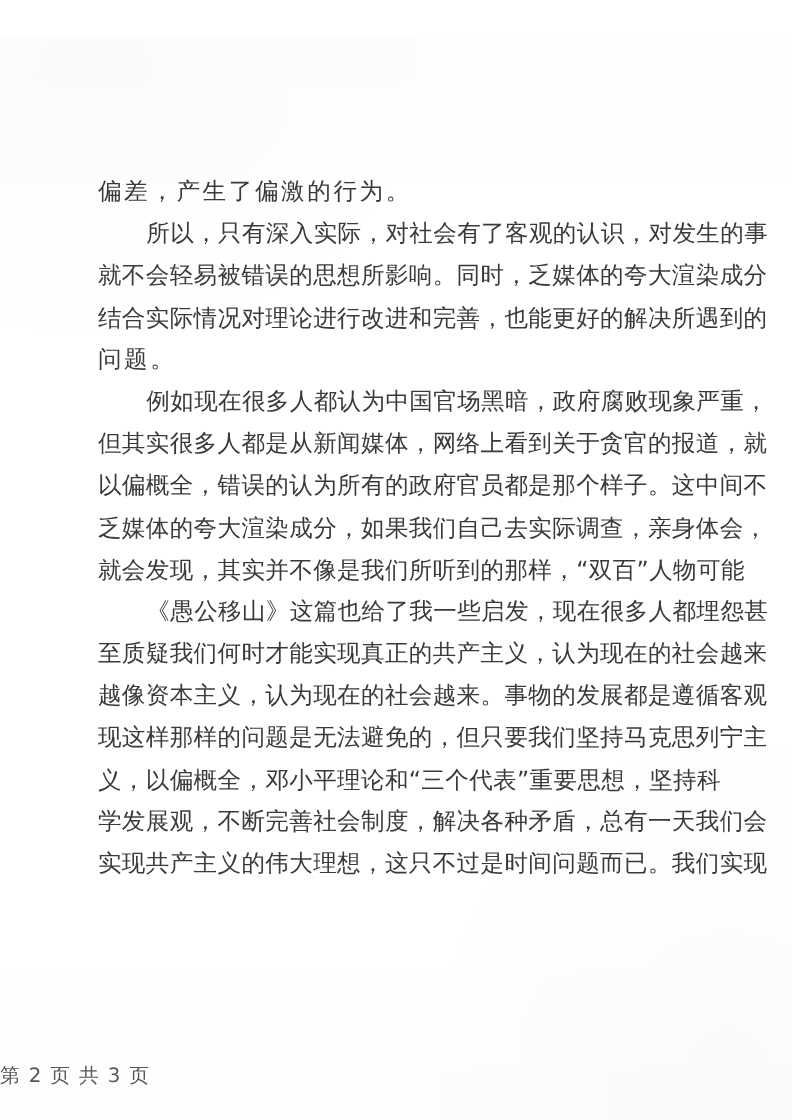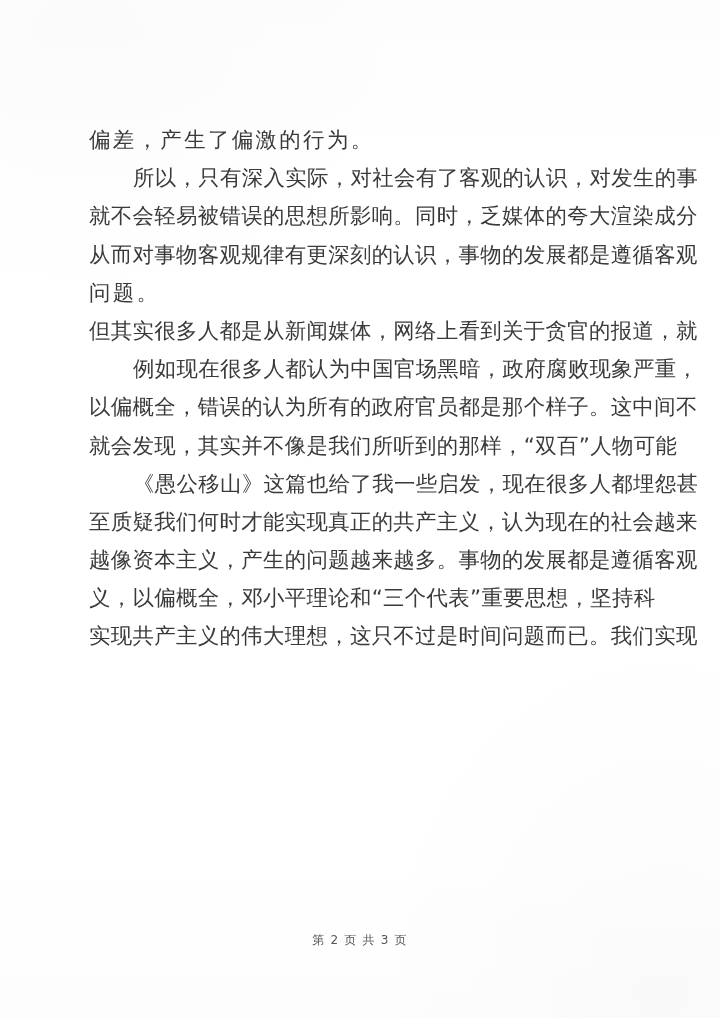--- a/index.html
+++ b/index.html
@@ -12,20 +12,21 @@
     height: 1018px;
     position: relative;
     overflow: hidden;
     font-family: "DejaVu Sans", sans-serif;
   }
 
   #page {
     position: absolute;
     inset: 0;
     background: #ffffff;
+    margin-top: 34px;
   }
 
   
   #scan-texture {
     position: absolute;
     inset: 0;
     pointer-events: none;
     background:
       radial-gradient(ellipse 70% 40% at 12% 4%, rgba(0,0,0,0.012), rgba(0,0,0,0) 70%),
       radial-gradient(ellipse 60% 50% at 92% 96%, rgba(0,0,0,0.014), rgba(0,0,0,0) 70%),
@@ -58,46 +59,49 @@
 
   
   .line.tight { letter-spacing: 0.35px; }
   .line.wide  { letter-spacing: 2.4px; }
 
   #footer {
     position: absolute;
     left: 0;
     right: 0;
     top: 932px;
-    text-align: center;
+    text-align: left;
     font-family: "DejaVu Sans", "Liberation Sans", sans-serif;
-    font-size: 12px;
+    font-size: 18px;
     color: #55555a;
     letter-spacing: 1.2px;
   }
 </style>
 </head>
 <body>
 
 <div id="page">
 
   <div id="scan-texture"></div>
 
   <div id="body-text">
       <div class="line wide">偏差，产生了偏激的行为。</div>
       <div class="line indent tight">所以，只有深入实际，对社会有了客观的认识，对发生的事</div>
       <div class="line tight">就不会轻易被错误的思想所影响。同时，乏媒体的夸大渲染成分</div>
-      <div class="line tight">从而对事物客观规律有更深刻的认识，事物的发展都是遵循客观</div>
+      <div class="line tight">结合实际情况对理论进行改进和完善，也能更好的解决所遇到的</div>
       <div class="line wide">问题。</div>
+      <div class="line indent tight">例如现在很多人都认为中国官场黑暗，政府腐败现象严重，</div>
       <div class="line tight">但其实很多人都是从新闻媒体，网络上看到关于贪官的报道，就</div>
-      <div class="line indent tight">例如现在很多人都认为中国官场黑暗，政府腐败现象严重，</div>
       <div class="line tight">以偏概全，错误的认为所有的政府官员都是那个样子。这中间不</div>
+      <div class="line tight">乏媒体的夸大渲染成分，如果我们自己去实际调查，亲身体会，</div>
       <div class="line tight">就会发现，其实并不像是我们所听到的那样，“双百”人物可能</div>
       <div class="line indent tight">《愚公移山》这篇也给了我一些启发，现在很多人都埋怨甚</div>
       <div class="line tight">至质疑我们何时才能实现真正的共产主义，认为现在的社会越来</div>
-      <div class="line tight">越像资本主义，产生的问题越来越多。事物的发展都是遵循客观</div>
+      <div class="line tight">越像资本主义，认为现在的社会越来。事物的发展都是遵循客观</div>
+      <div class="line tight">现这样那样的问题是无法避免的，但只要我们坚持马克思列宁主</div>
       <div class="line tight">义，以偏概全，邓小平理论和“三个代表”重要思想，坚持科</div>
+      <div class="line tight">学发展观，不断完善社会制度，解决各种矛盾，总有一天我们会</div>
       <div class="line tight">实现共产主义的伟大理想，这只不过是时间问题而已。我们实现</div>
     </div>
 
   <div id="footer">第 2 页  共 3 页</div>
 
 </div>
 
 </body></html>

